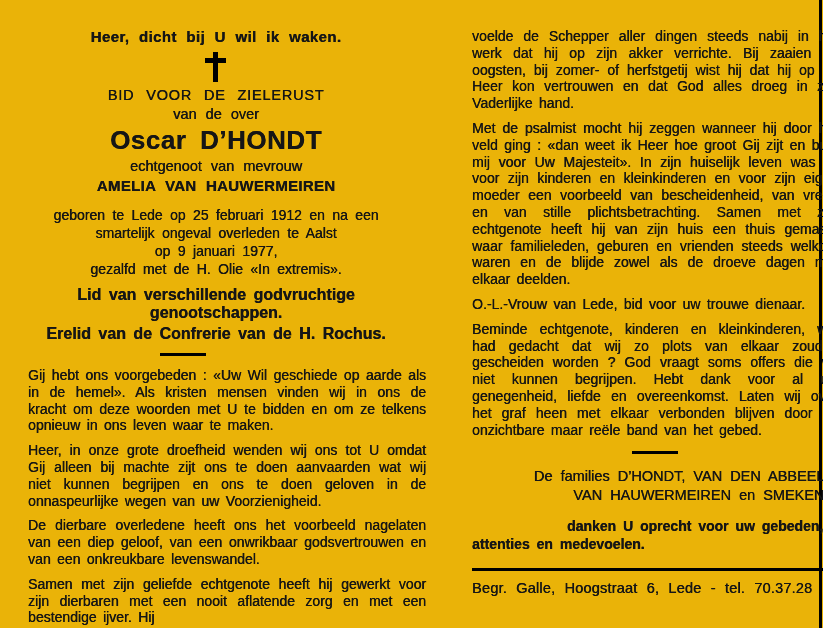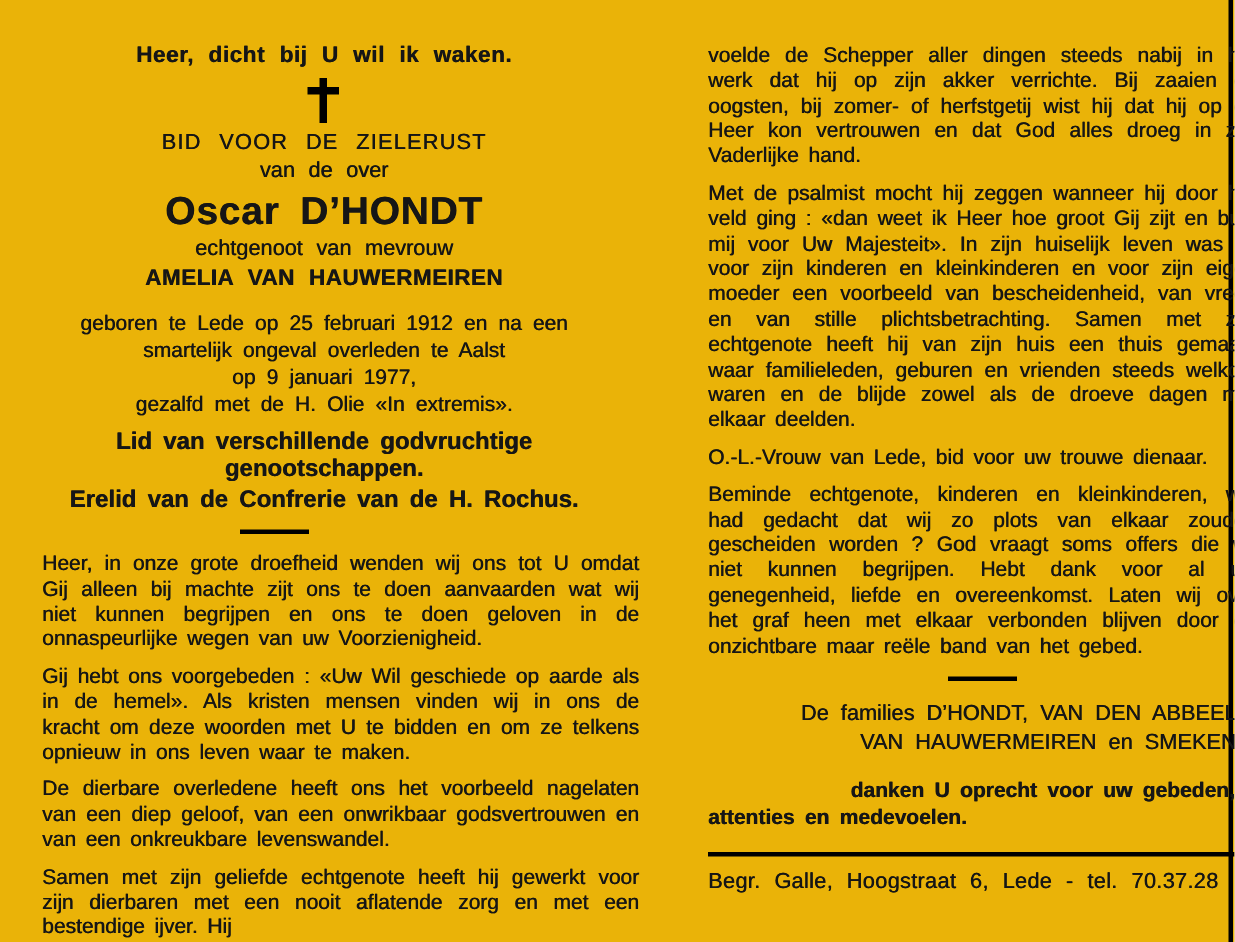--- a/index.html
+++ b/index.html
@@ -92,22 +92,22 @@
 
       <div class="memberships">
         <div class="membership-wrap">Lid van verschillende godvruchtige genootschappen.</div>
         <div class="membership-single">Erelid van de Confrerie van de H. Rochus.</div>
       </div>
     </div>
 
     <div class="divider divider-left"></div>
 
     <div class="body">
+      <p>Gij hebt ons voorgebeden : «Uw Wil geschiede op aarde als in de hemel». Als kristen mensen vinden wij in ons de kracht om deze woorden met U te bidden en om ze telkens opnieuw in ons leven waar te maken.</p>
       <p>Heer, in onze grote droefheid wenden wij ons tot U omdat Gij alleen bij machte zijt ons te doen aanvaarden wat wij niet kunnen begrijpen en ons te doen geloven in de onnaspeurlijke wegen van uw Voorzienigheid.</p>
-      <p>Gij hebt ons voorgebeden : «Uw Wil geschiede op aarde als in de hemel». Als kristen mensen vinden wij in ons de kracht om deze woorden met U te bidden en om ze telkens opnieuw in ons leven waar te maken.</p>
       <p>De dierbare overledene heeft ons het voorbeeld nagelaten van een diep geloof, van een onwrikbaar godsvertrouwen en van een onkreukbare levenswandel.</p>
       <p>Samen met zijn geliefde echtgenote heeft hij gewerkt voor zijn dierbaren met een nooit aflatende zorg en met een bestendige ijver. Hij</p>
     </div>
   </div>
 
   <div class="col right-col">
     <div class="body">
       <p>voelde de Schepper aller dingen steeds nabij in het werk dat hij op zijn akker verrichte. Bij zaaien en oogsten, bij zomer- of herfstgetij wist hij dat hij op de Heer kon vertrouwen en dat God alles droeg in zijn Vaderlijke hand.</p>
       <p>Met de psalmist mocht hij zeggen wanneer hij door het veld ging : «dan weet ik Heer hoe groot Gij zijt en buig mij voor Uw Majesteit». In zijn huiselijk leven was hij voor zijn kinderen en kleinkinderen en voor zijn eigen moeder een voorbeeld van bescheidenheid, van vrede en van stille plichtsbetrachting. Samen met zijn echtgenote heeft hij van zijn huis een thuis gemaakt waar familieleden, geburen en vrienden steeds welkom waren en de blijde zowel als de droeve dagen met elkaar deelden.</p>
       <p>O.-L.-Vrouw van Lede, bid voor uw trouwe dienaar.</p>

